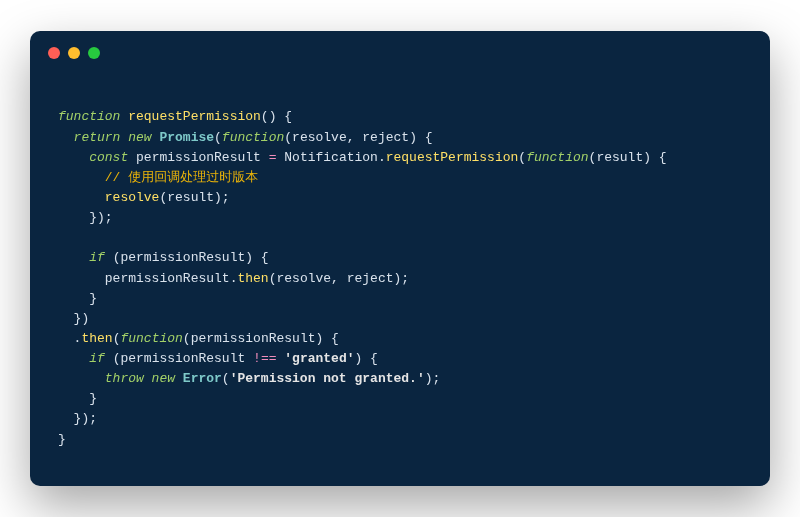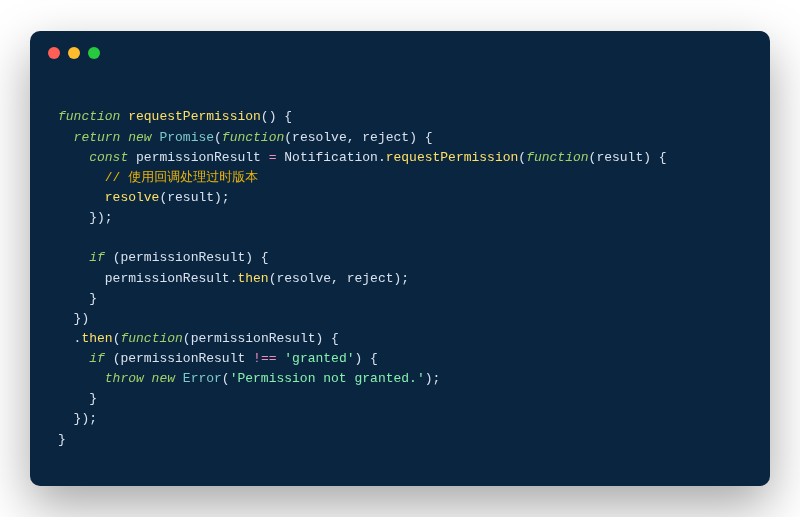--- a/index.html
+++ b/index.html
@@ -37,25 +37,25 @@
   .code {
     padding: 12px 28px 36px 28px;
     font-size: 13px;
     line-height: 1.55;
     color: #d9e2ec;
     white-space: pre;
     overflow: hidden;
   }
   .kw { color: #a3d168; font-style: italic; }
   .fn { color: #ffe066; }
-  .cls { color: #7ec9c9; }
+  .cls { color: #7ec9c9; font-weight: bold; }
   .id { color: #d9e2ec; }
   .pn { color: #d9e2ec; }
   .op { color: #f08dbb; }
-  .str { color: #86efac; }
+  .str { color: #e5e5e5; font-weight: bold; }
   .cmt { color: #eab308; }
 </style>
 </head>
 <body>
 
 <div class="window">
   <div class="titlebar">
     <div class="dot red"></div>
     <div class="dot yellow"></div>
     <div class="dot green"></div>

